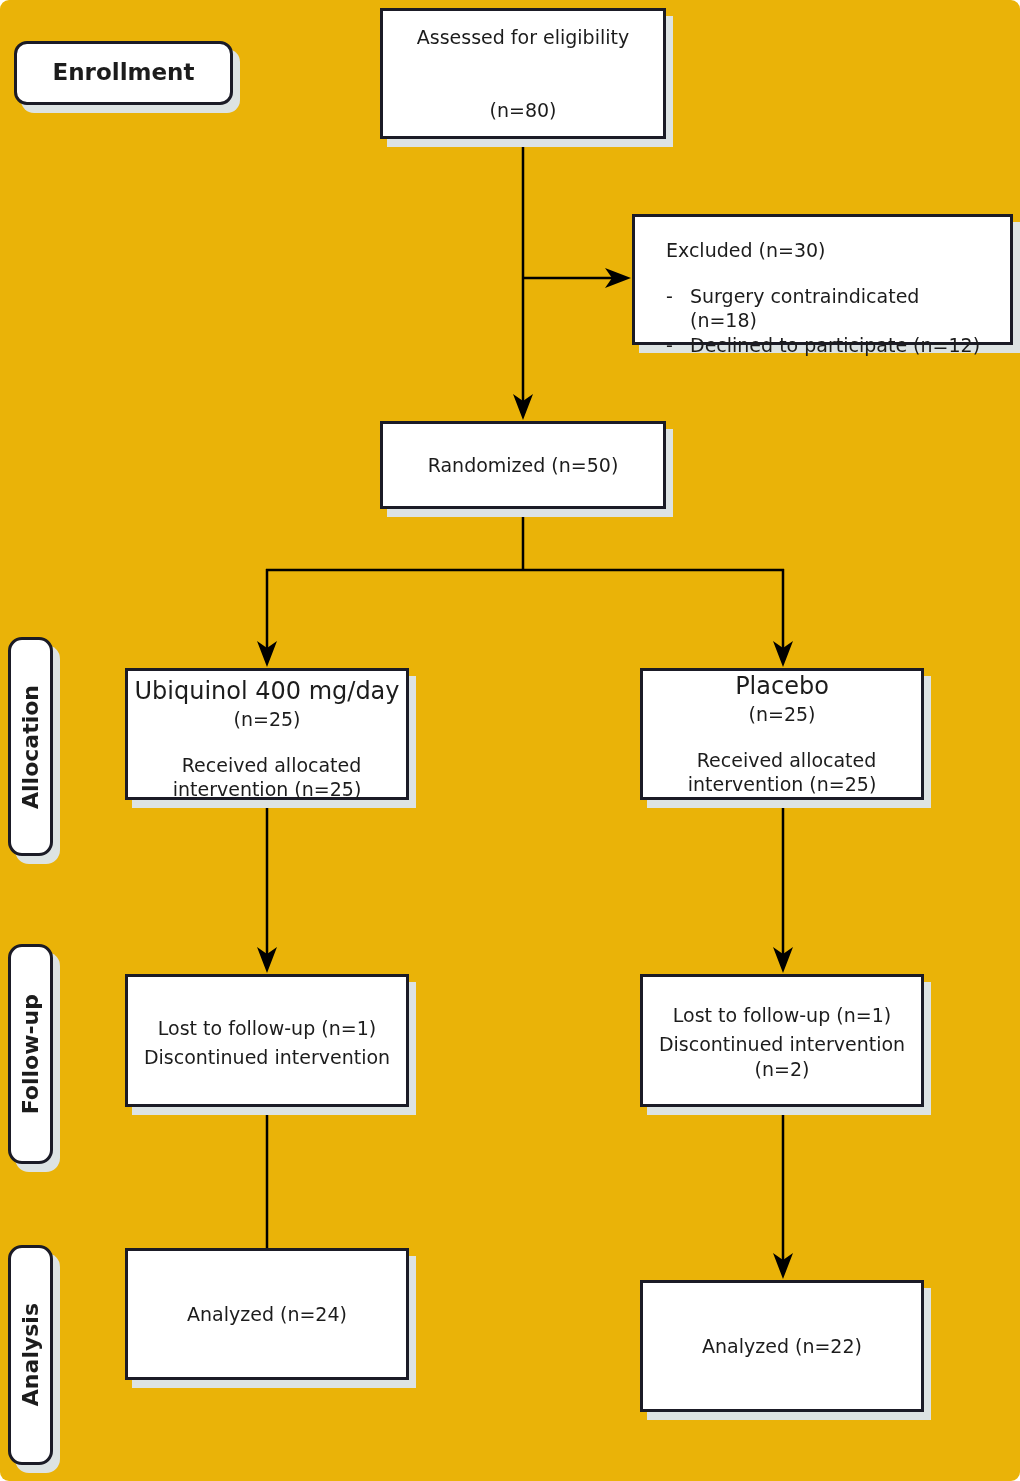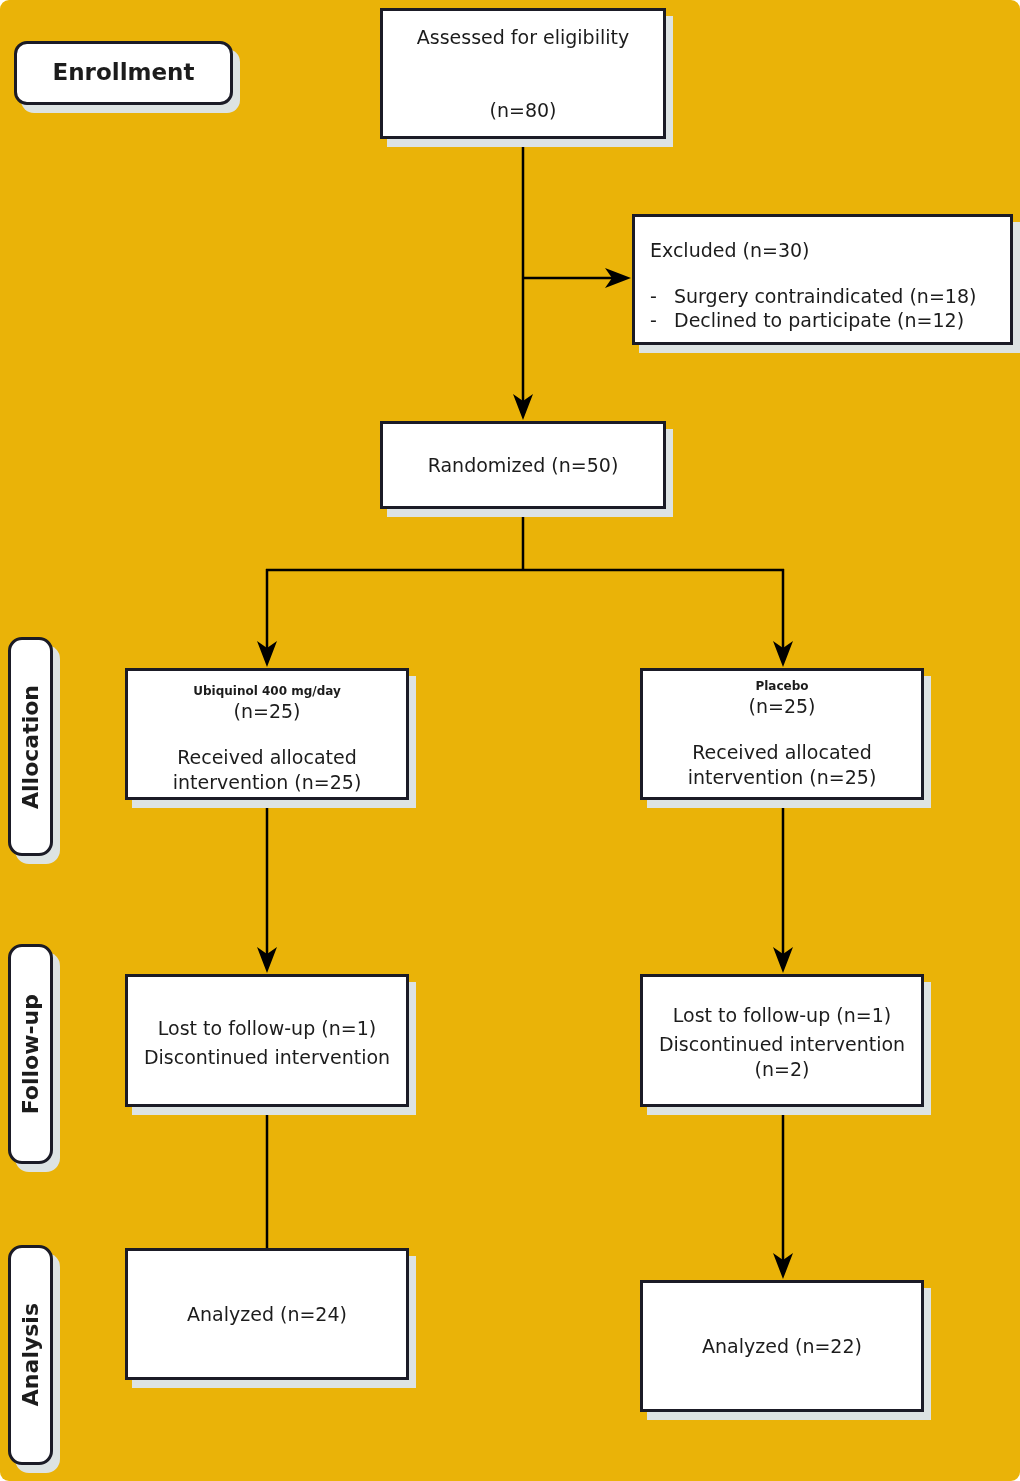--- a/index.html
+++ b/index.html
@@ -31,37 +31,37 @@
     line-height: 1.3;
   }
   .center {
     display: flex;
     flex-direction: column;
     align-items: center;
     justify-content: center;
     text-align: center;
   }
   .rounded { border-radius: 13px; }
-  .bold-title { font-weight: bold; font-size: 12px; }
+  .bold-title { font-weight: normal; font-size: 24px; }
 
   
   .enrollment-label {
     left: 14px; top: 41px; width: 219px; height: 64px;
     font-size: 23px; font-weight: bold;
   }
   .assessed-box   { left: 380px; top: 8px;    width: 286px; height: 131px; gap: 48px; }
   .excluded-box   { left: 632px; top: 214px;  width: 381px; height: 131px;
-                    padding: 21px 18px 0 15px; }
+                    padding: 21px 18px 0 31px; }
   .excluded-box .excluded-list { margin-top: 21px; }
   .excluded-item { display: flex; }
   .excluded-item .dash { width: 24px; flex: 0 0 24px; }
   .randomized-box { left: 380px; top: 421px;  width: 286px; height: 88px; }
   .arm-left-box   { left: 125px; top: 668px;  width: 284px; height: 132px; padding-top: 10px; }
   .arm-right-box  { left: 640px; top: 668px;  width: 284px; height: 132px; }
-  .arm-body { margin-top: 21px; }
+  .arm-body { margin-top: 21px; text-align: right; }
   .fu-left-box    { left: 125px; top: 974px;  width: 284px; height: 133px; padding-top: 4px; }
   .fu-right-box   { left: 640px; top: 974px;  width: 284px; height: 133px; padding-top: 4px; }
   .fu-body { margin-top: 4px; }
   .an-left-box    { left: 125px; top: 1248px; width: 284px; height: 132px; }
   .an-right-box   { left: 640px; top: 1280px; width: 284px; height: 132px; }
 
   .stage-label {
     position: absolute;
     box-sizing: border-box;
     left: 8px; width: 45px;

